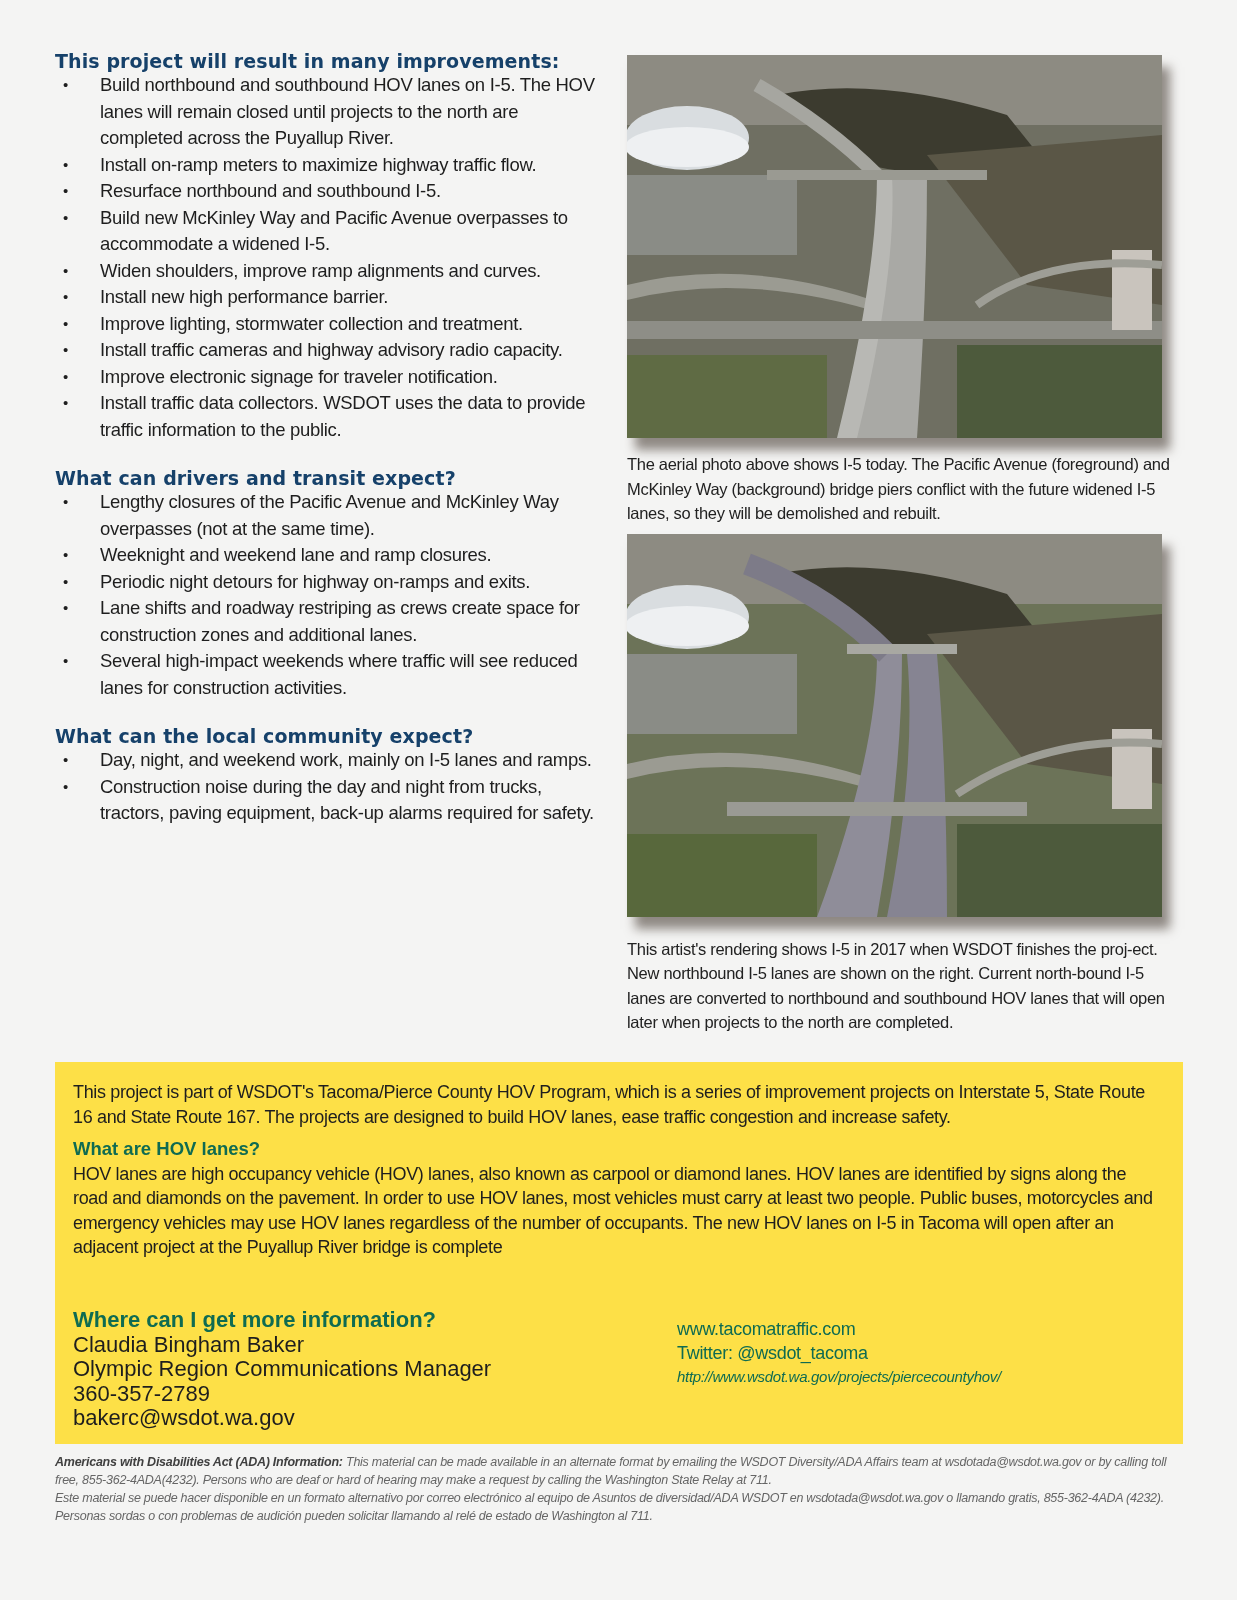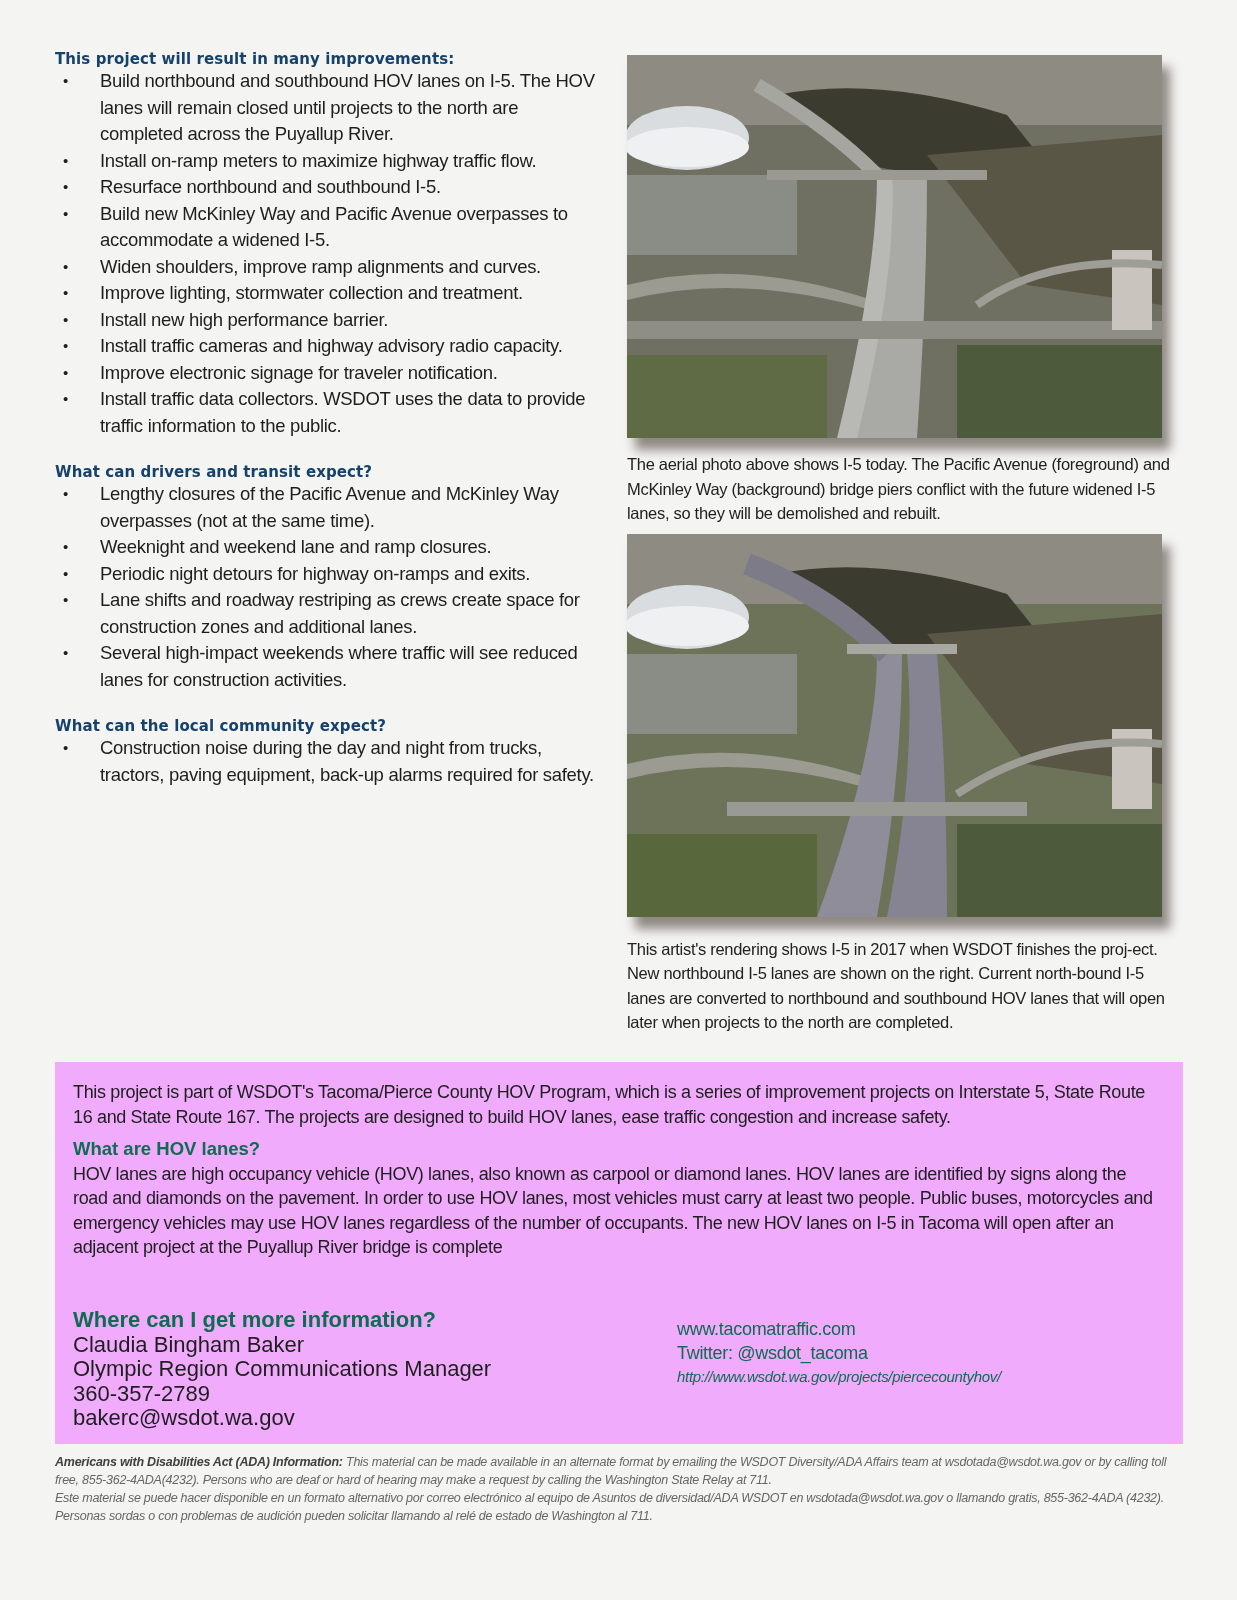--- a/index.html
+++ b/index.html
@@ -1,31 +1,31 @@
 <!DOCTYPE html>
 <html><head>
 <meta charset="utf-8">
 <style>
   * { box-sizing: border-box; margin: 0; padding: 0; }
   html, body { width: 1237px; height: 1600px; background: #f4f4f3; }
   body { position: relative; font-family: "Liberation Sans", sans-serif; color: #1e1e1e; overflow: hidden; }
 
   .col-left { position: absolute; left: 55px; top: 50px; width: 545px; }
-  .heading { font-family: "DejaVu Sans", sans-serif; font-weight: bold; color: #16416a; font-size: 15px; letter-spacing: 0.1px; }
+  .heading { font-family: "DejaVu Sans", sans-serif; font-weight: bold; color: #16416a; font-size: 19px; letter-spacing: 0.1px; }
   .bullets { list-style: none; }
   .bullets li { position: relative; padding-left: 45px; font-size: 18.5px; line-height: 26.5px; color: #1e1e1e; letter-spacing: -0.3px; }
   .bullets li::before { content: "•"; position: absolute; left: 8px; top: 0; font-size: 15px; }
   .sec { margin-bottom: 24px; }
 
   .col-right { position: absolute; left: 627px; top: 55px; width: 545px; }
   .photo { position: relative; width: 535px; height: 383px; box-shadow: 8px 12px 10px rgba(60,50,40,0.55); overflow: hidden; }
   .photo svg { display: block; width: 100%; height: 100%; }
   .caption { font-size: 16.5px; line-height: 24.5px; color: #222; margin-top: 14px; letter-spacing: -0.3px; }
 
-  .infobox { position: absolute; left: 55px; top: 1062px; width: 1128px; height: 382px; background: #f0abfc; padding: 18px 18px; }
+  .infobox { position: absolute; left: 55px; top: 1062px; width: 1128px; height: 382px; background: #fde047; padding: 18px 18px; }
   .infobox p { font-size: 18px; line-height: 24.5px; letter-spacing: -0.35px; }
   .green-h { color: #0f6b51; font-weight: bold; font-size: 18.5px; line-height: 24.5px; margin-top: 8px; }
   .contact { position: absolute; left: 18px; top: 246px; }
   .contact div { font-size: 22px; line-height: 24.5px; }
   .links { position: absolute; left: 622px; top: 255px; color: #0f6b51; }
   .links .lk { font-size: 18px; line-height: 24px; letter-spacing: -0.3px; }
   .links .url { font-style: italic; font-size: 15px; line-height: 24px; letter-spacing: -0.3px; }
 
   .ada { position: absolute; left: 55px; top: 1453px; width: 1130px; font-style: italic; font-size: 12.5px; line-height: 18px; color: #666; letter-spacing: -0.25px; }
   .ada b { color: #404040; }
@@ -35,42 +35,43 @@
 
 <div class="col-left">
   <div class="sec">
     <h2 class="heading">This project will result in many improvements:</h2>
     <ul class="bullets">
       <li>Build northbound and southbound HOV lanes on I-5. The HOV lanes will remain closed until projects to the north are completed across the Puyallup River.</li>
       <li>Install on-ramp meters to maximize highway traffic flow.</li>
       <li>Resurface northbound and southbound I-5.</li>
       <li>Build new McKinley Way and Pacific Avenue overpasses to accommodate a widened I-5.</li>
       <li>Widen shoulders, improve ramp alignments and curves.</li>
+      <li>Install new high performance barrier.</li>
       <li>Improve lighting, stormwater collection and treatment.</li>
-      <li>Install new high performance barrier.</li>
       <li>Install traffic cameras and highway advisory radio capacity.</li>
       <li>Improve electronic signage for traveler notification.</li>
       <li>Install traffic data collectors. WSDOT uses the data to provide traffic information to the public.</li>
     </ul>
   </div>
 
   <div class="sec">
     <h2 class="heading">What can drivers and transit expect?</h2>
     <ul class="bullets">
       <li>Lengthy closures of the Pacific Avenue and McKinley Way overpasses (not at the same time).</li>
       <li>Weeknight and weekend lane and ramp closures.</li>
       <li>Periodic night detours for highway on-ramps and exits.</li>
       <li>Lane shifts and roadway restriping as crews create space for construction zones and additional lanes.</li>
       <li>Several high-impact weekends where traffic will see reduced lanes for construction activities.</li>
     </ul>
   </div>
 
   <div class="sec">
     <h2 class="heading">What can the local community expect?</h2>
     <ul class="bullets">
+      <li>Day, night, and weekend work, mainly on I-5 lanes and ramps.</li>
       <li>Construction noise during the day and night from trucks, tractors, paving equipment, back-up alarms required for safety.</li>
     </ul>
   </div>
 </div>
 
 <div class="col-right">
   <div class="photo" title="Aerial photo of I-5 interchange today">
     <svg viewBox="0 0 535 383" preserveAspectRatio="none">
       <rect width="535" height="383" fill="#6f6f62"></rect>
       <rect width="535" height="70" fill="#8d8b82"></rect>

